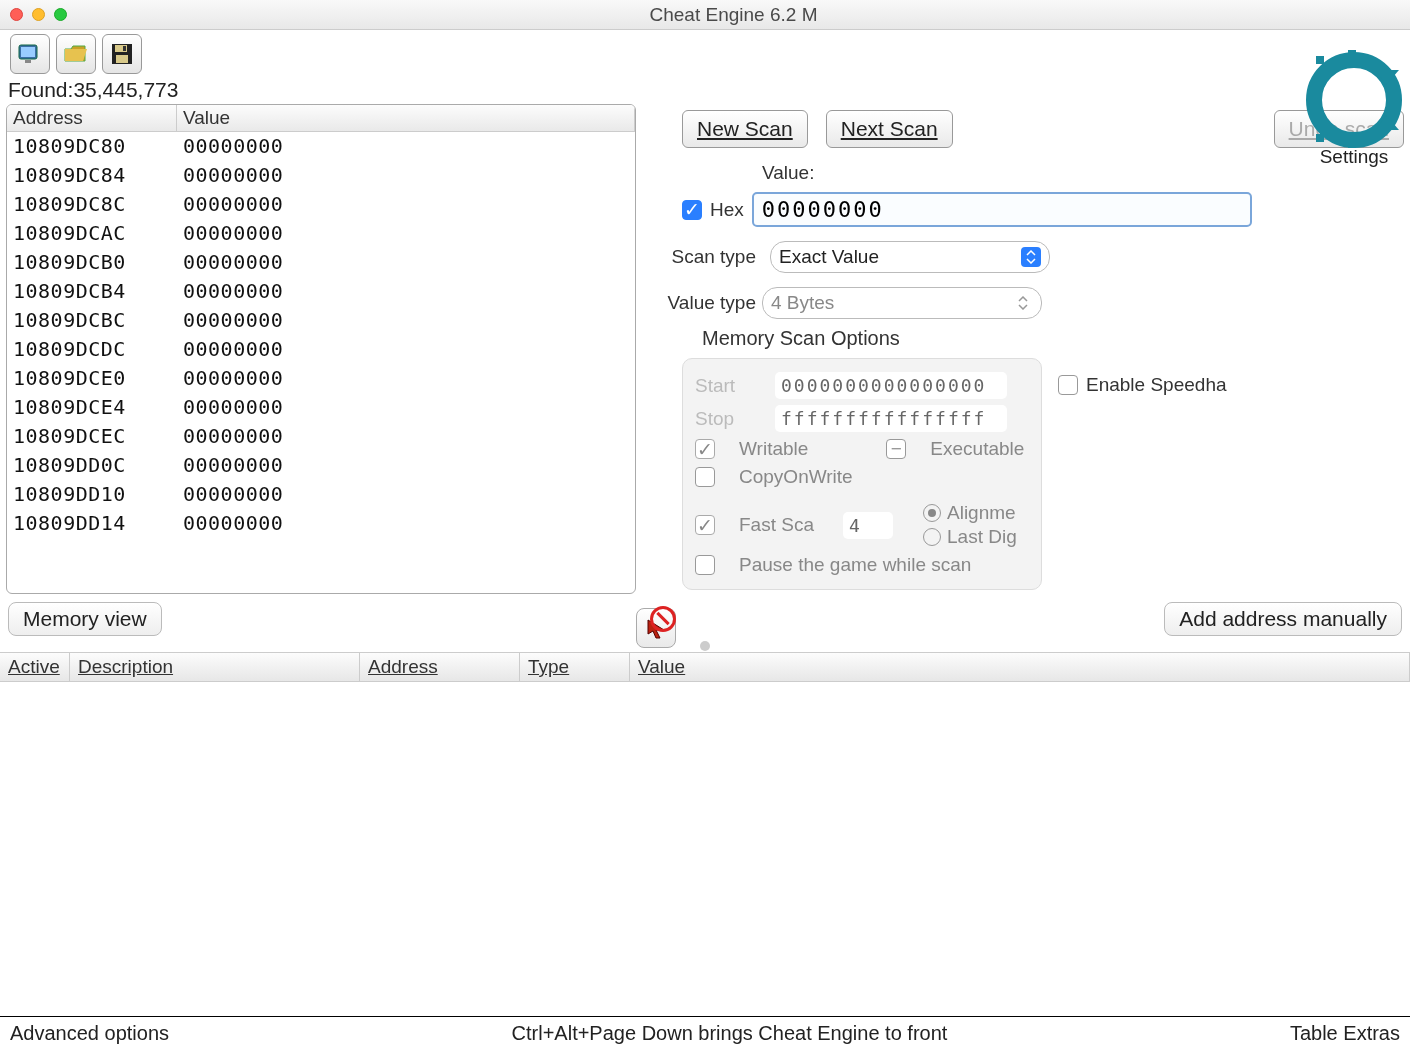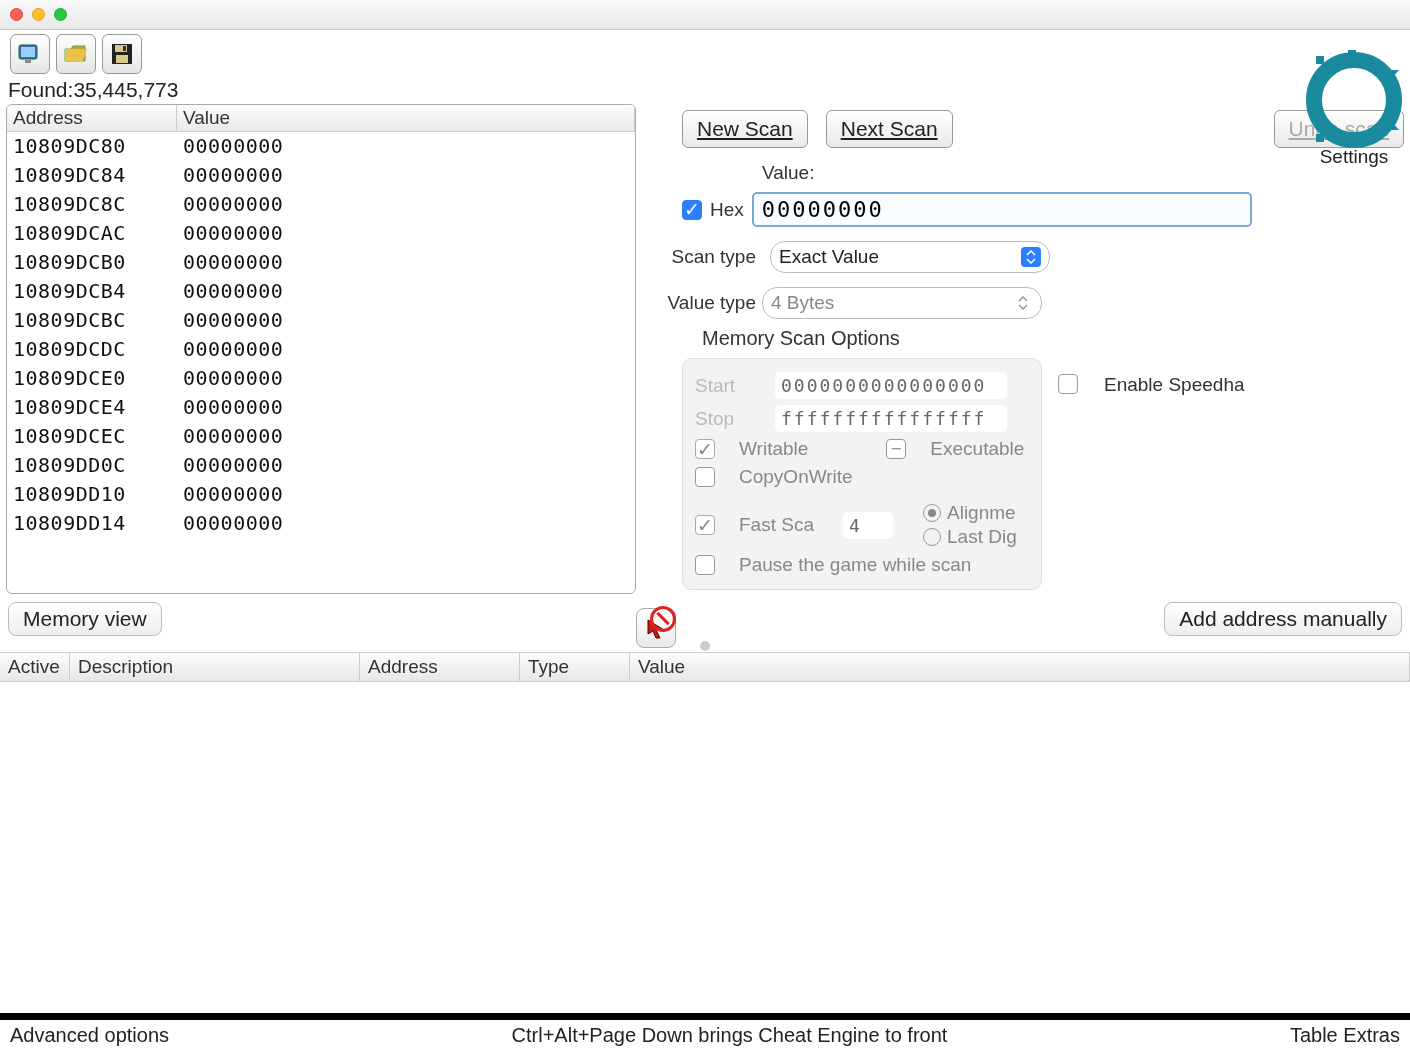--- a/index.html
+++ b/index.html
@@ -110,36 +110,37 @@
 .memview-btn { border:1px solid #bbb; border-radius:8px; padding:4px 14px; background:linear-gradient(#fff,#eee); font-size:21px;}
 .noentry { width:26px; height:26px; border:3px solid #d22; border-radius:50%; position:relative;}
 .noentry::after{ content:""; position:absolute; left:2px; top:8px; width:16px; height:3px; background:#d22; transform:rotate(45deg);}
 .addaddr-btn { border:1px solid #bbb; border-radius:8px; padding:4px 14px; background:linear-gradient(#fff,#eee); font-size:21px;}
 .divider-handle { height:12px; display:flex; align-items:center; justify-content:center;}
 .divider-dot { width:10px; height:10px; background:#ccc; border-radius:50%;}
 .bottom-table-header {
   display:flex; background:linear-gradient(#fcfcfc,#e7e7e7); border-top:1px solid #ccc; border-bottom:1px solid #ccc;
   font-size:19px; color:#333;
 }
-.bottom-table-header > div { padding:3px 8px; border-right:1px solid #ccc;}
+.bottom-table-header > div { padding:3px 8px; border-right:1px solid #ccc;text-decoration:underline;}
 .bth-active{width:70px;} .bth-desc{width:290px;} .bth-addr{width:160px;} .bth-type{width:110px;} .bth-val{flex:1;}
 .bottom-empty { height:220px; background:#fff;}
-.status-bar { display:flex; align-items:center; justify-content:space-between; padding:15px 10px; font-size:20px; border-top:7px solid #000000; color:#222; position:absolute; bottom:0; left:0; right:0; height:34px;}
+.status-bar { display:flex; align-items:center; justify-content:space-between; padding:15px 10px; font-size:20px; border-top:1px solid #000000; color:#222; position:absolute; bottom:0; left:0; right:0; height:34px;}
 .settings-lbl { font-size:19px; color:#222; text-align:center; margin-top:-4px;}
 .ce-svg { width:100px; height:100px;}
 </style>
 </head>
 <body>
 
 <div class="titlebar">
   <div class="traffic">
     <div class="dot red"></div>
     <div class="dot yellow"></div>
     <div class="dot green"></div>
   </div>
+  <div class="title-center">Cheat Engine 6.2 M</div>
 </div>
 
 <div class="toolbar-row">
   <div class="toolbar-btn">
     <svg width="26" height="26">
         <rect x="2" y="4" width="18" height="14" fill="#3b6ea5" stroke="#164" rx="2"></rect>
         <rect x="4" y="6" width="14" height="10" fill="#9cf"></rect>
         <rect x="8" y="19" width="6" height="3" fill="#888"></rect>
       </svg>
   </div>
@@ -324,21 +325,21 @@
               <span class="lbl" style="color:#888;">Last Dig</span>
             </div>
           </div>
         </div>
         <div class="mem-row">
           <span class="checkbox"></span>
           <span class="lbl" style="color:#888;">Pause the game while scan</span>
         </div>
       </div>
 
-      <div style="display:flex; align-items:flex-start; gap:26px; padding-top:20px;">
+      <div style="display:flex; align-items:center; gap:8px; padding-top:20px;">
         <span class="checkbox"></span>
         <span class="lbl">Enable Speedha</span>
       </div>
     </div>
   </div>
 </div>
 
 <div class="pointer-btn">
   <svg width="24" height="24">
       <path d="M4 4 L20 14 L12 14 L16 22 L12 22 L9 15 L4 18 Z" fill="#b21" stroke="#500"></path>

